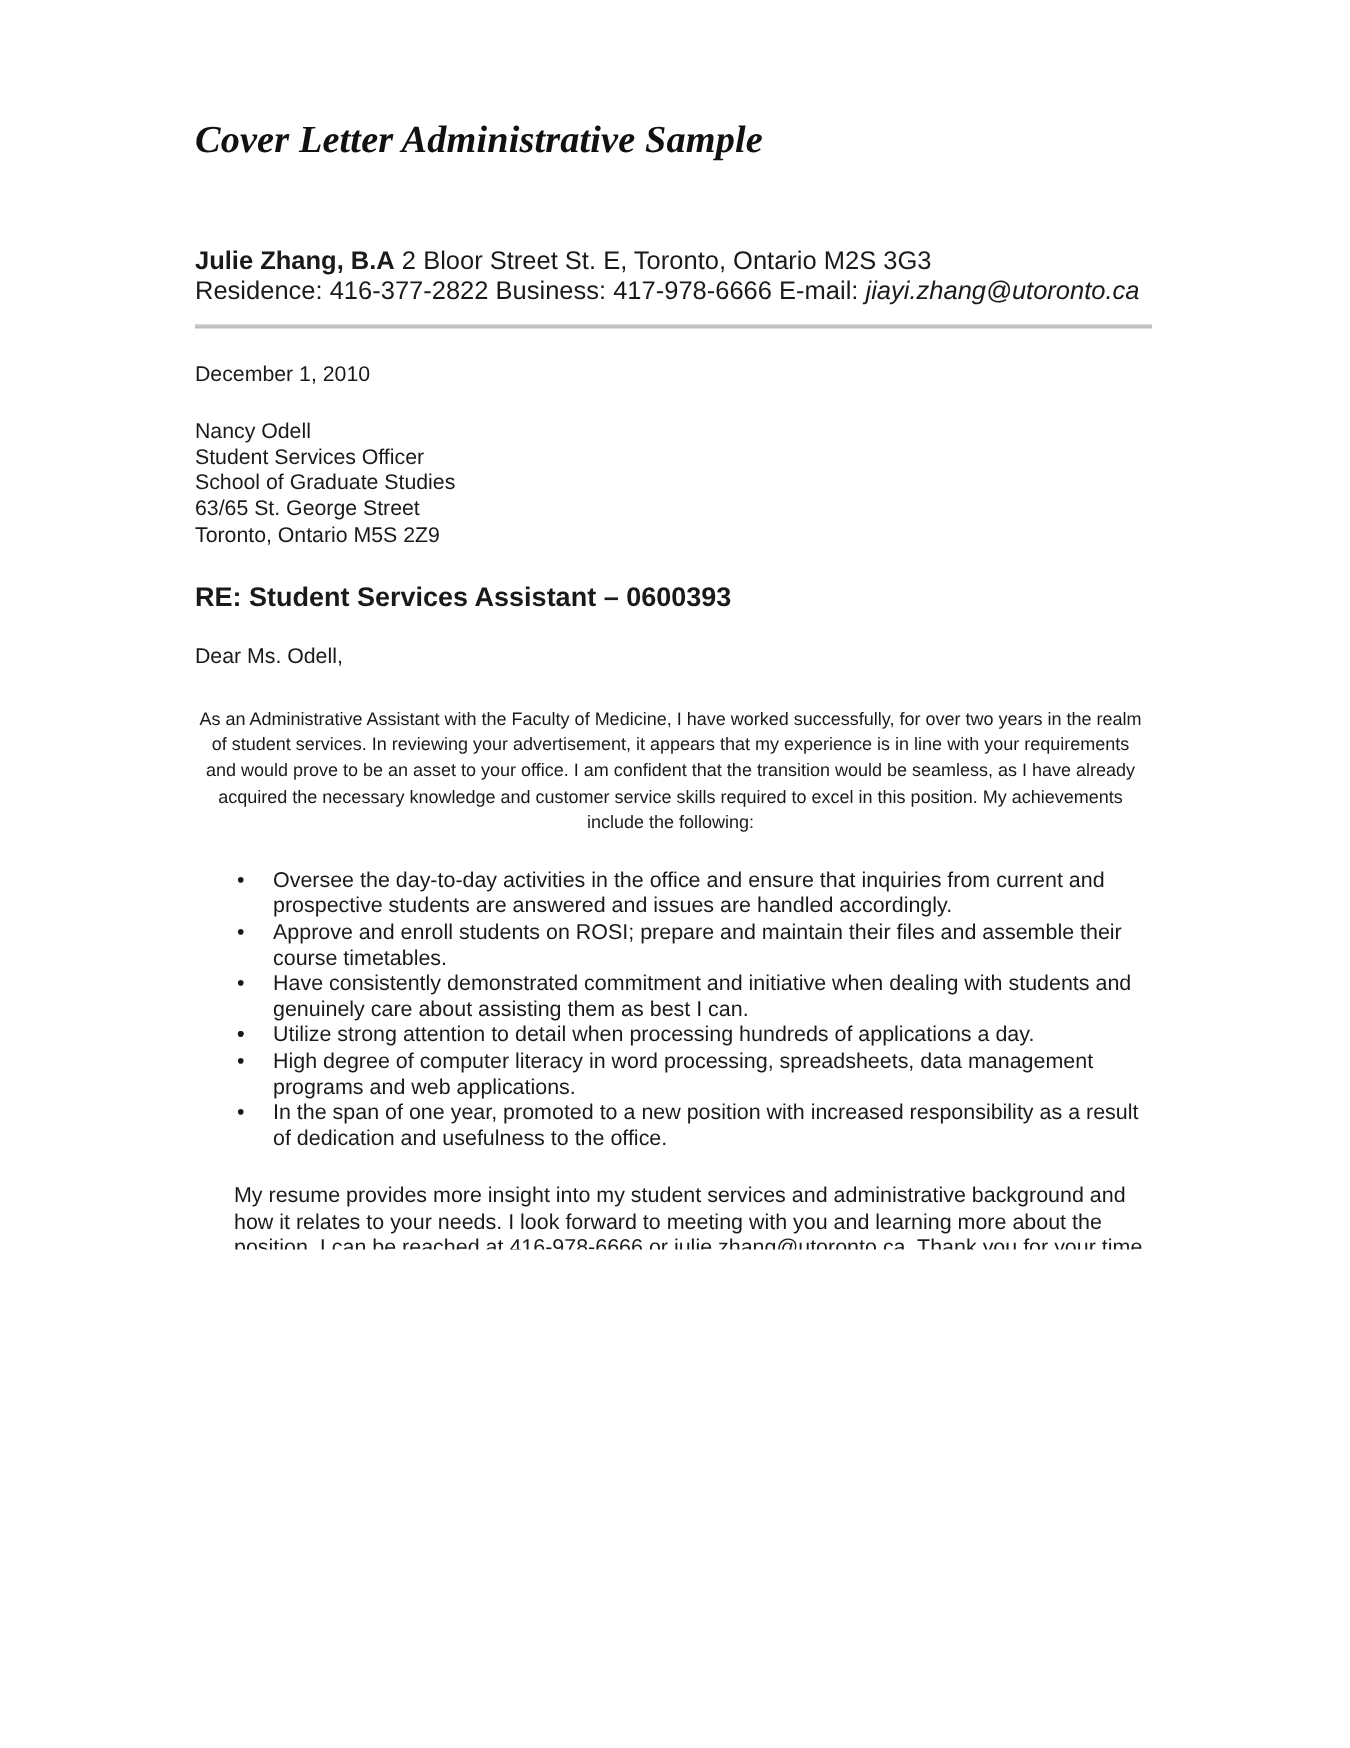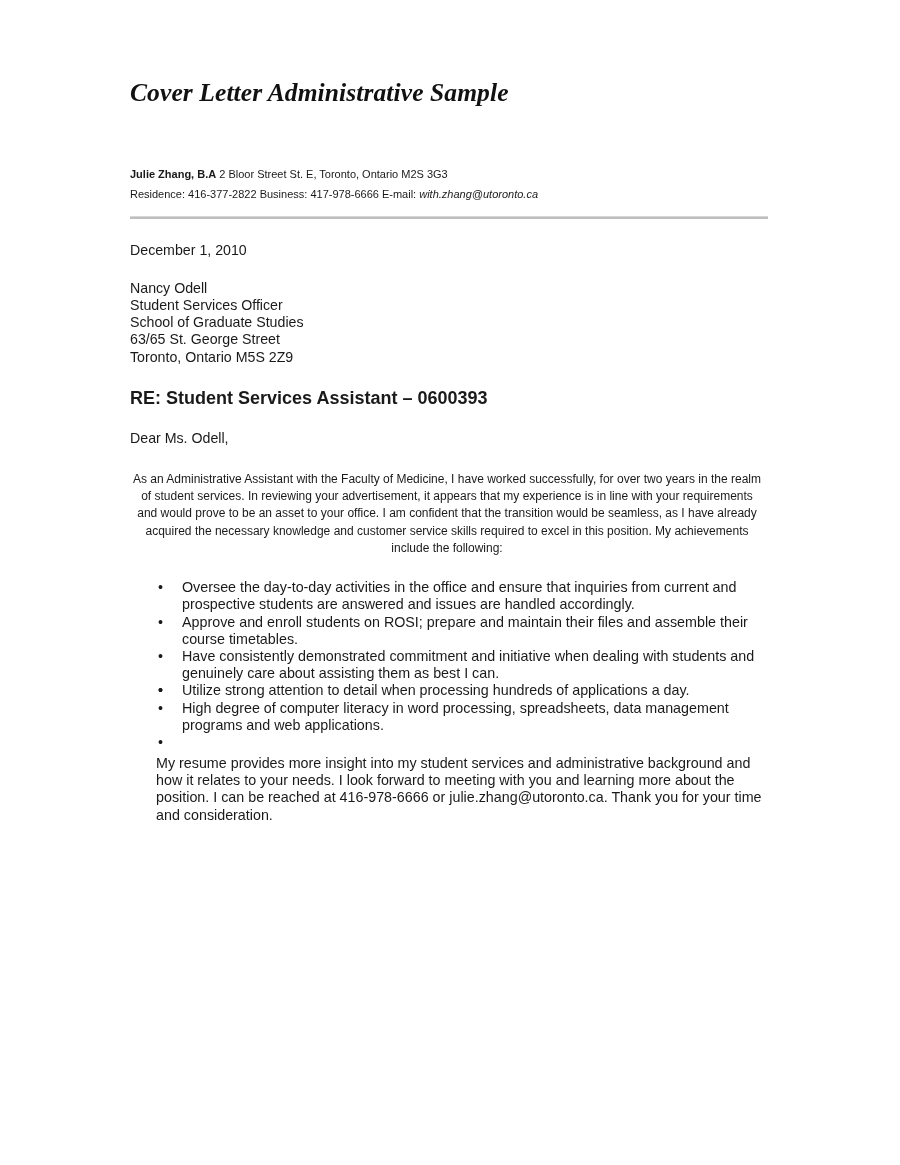--- a/index.html
+++ b/index.html
@@ -41,21 +41,21 @@
     line-height: 1.2;
     letter-spacing: 0.1px;
     color: #111111;
     margin: 0;
     padding-top: 78px;
   }
 
   
   .letterhead {
     margin-top: 55px;
-    font-size: 11px;
+    font-size: 17px;
     line-height: 20.5px;
     color: #1a1a1a;
   }
   .letterhead .name {
     font-weight: bold;
   }
   .letterhead .email {
     font-style: italic;
   }
   .rule {
@@ -148,21 +148,21 @@
 </head>
 <body>
 
 <div class="page">
   <div class="sheet">
 
     <h1 class="doc-title">Cover Letter Administrative Sample</h1>
 
     <div class="letterhead">
       <div><span class="name">Julie Zhang, B.A</span><span> 2 Bloor Street St. E, Toronto, Ontario M2S 3G3</span></div>
-      <div><span>Residence: 416-377-2822 Business: 417-978-6666 E-mail: </span><span class="email">with.zhang@utoronto.ca</span></div>
+      <div><span>Residence: 416-377-2822 Business: 417-978-6666 E-mail: </span><span class="email">jiayi.zhang@utoronto.ca</span></div>
     </div>
 
     <div class="rule"></div>
 
     <div class="date-line">December 1, 2010</div>
 
     <div class="recipient">
       <div>Nancy Odell</div>
       <div>Student Services Officer</div>
       <div>School of Graduate Studies</div>
@@ -195,20 +195,21 @@
       <li>
         <span class="dot">•</span>
         <span>Utilize strong attention to detail when processing hundreds of applications a day.</span>
       </li>
       <li>
         <span class="dot">•</span>
         <span>High degree of computer literacy in word processing, spreadsheets, data management programs and web applications.</span>
       </li>
       <li>
         <span class="dot">•</span>
+        <span>In the span of one year, promoted to a new position with increased responsibility as a result of dedication and usefulness to the office.</span>
       </li>
     </ul>
 
     <p class="closing-para">My resume provides more insight into my student services and administrative background and how it relates to your needs. I look forward to meeting with you and learning more about the position. I can be reached at 416-978-6666 or julie.zhang@utoronto.ca. Thank you for your time and consideration.</p>
 
     <div class="signoff">Sincerely,</div>
 
     <div class="signature">Julie Zhang</div>
 
   </div>

